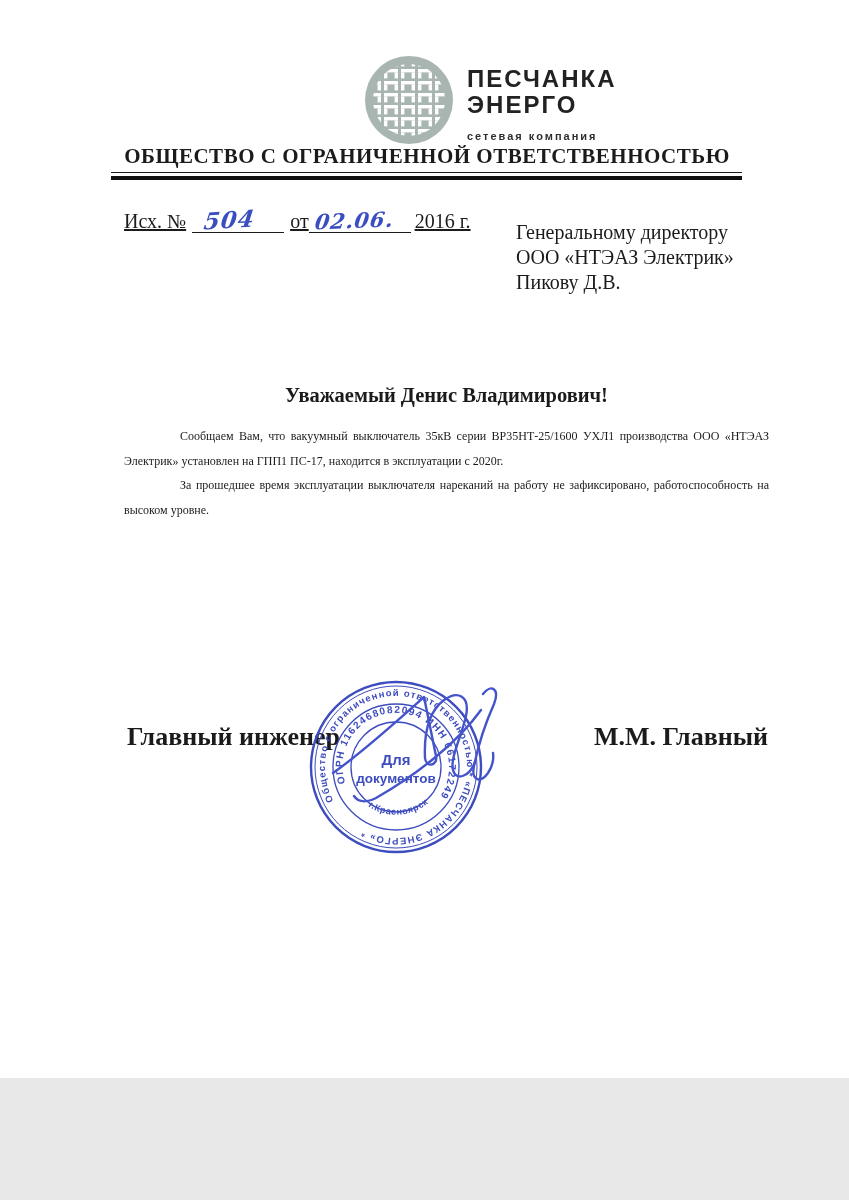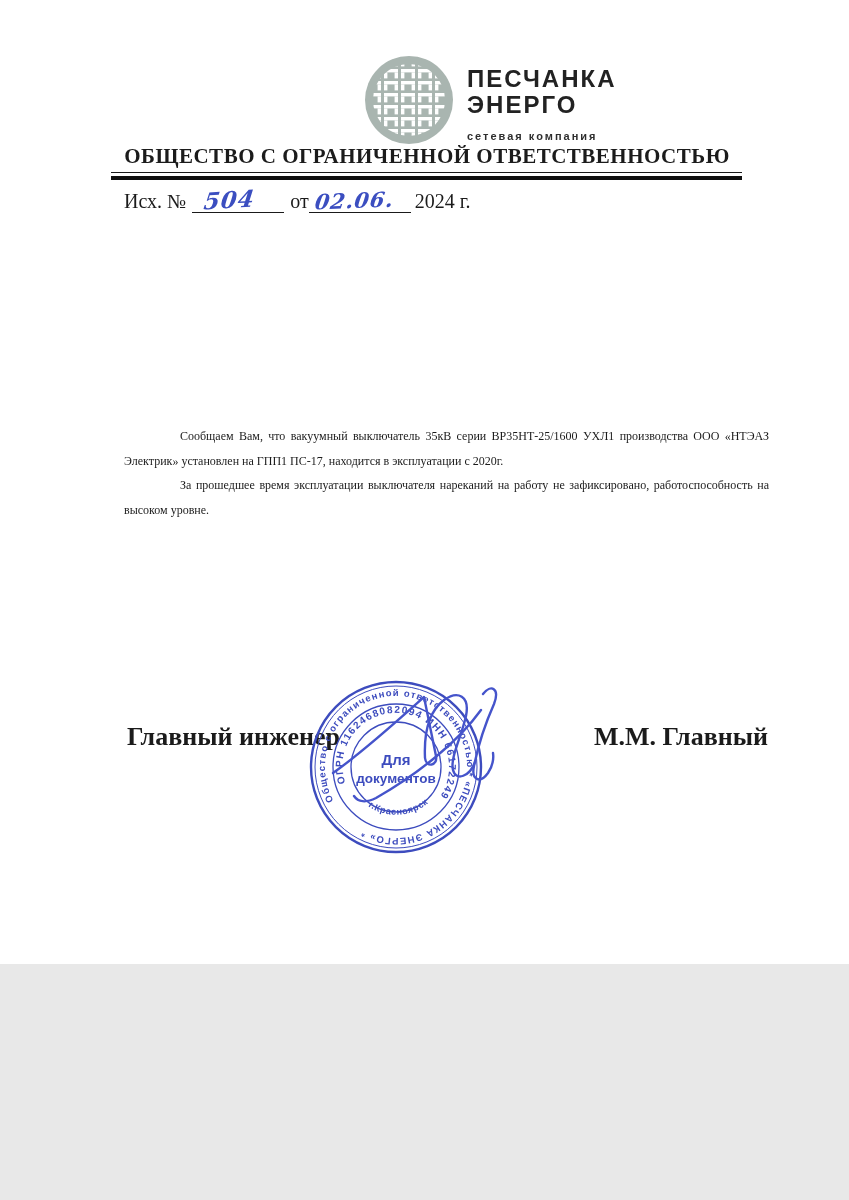--- a/index.html
+++ b/index.html
@@ -1,36 +1,36 @@
 <!DOCTYPE html>
 <html lang="ru"><head>
 <meta charset="utf-8">
 <style>
   html,body { margin:0; padding:0; background:#e8e8e8; }
   .page {
-    position:relative; width:849px; height:964px; margin:0 auto;
+    position:relative; width:849px; height:1078px; margin:0 auto;
     background:#ffffff; overflow:hidden;
     font-family:"Liberation Serif", serif; color:#1b1b1b;
   }
   
   .logo-svg { position:absolute; left:364px; top:55px; }
   .logo-text { position:absolute; left:467px; top:66px; font-family:"Liberation Sans", sans-serif; }
   .logo-line { font-size:24px; font-weight:bold; letter-spacing:2px; color:#222; line-height:26px; }
   .logo-tagline { margin-top:12px; font-size:11px; font-weight:bold; letter-spacing:2px; color:#2e2e2e; }
   .org-line {
     position:absolute; left:110px; top:144px; width:634px;
     text-align:center; font-size:21px; font-weight:bold; letter-spacing:0.5px;
     font-family:"Liberation Serif", serif;
   }
   .rule {
     position:absolute; left:111px; top:172px; width:631px; height:3px;
     border-top:1.5px solid #1a1a1a; border-bottom:4px solid #101010;
   }
   
-  .ref-line { position:absolute; left:124px; top:190px; font-size:20px; }
+  .ref-line { position:absolute; left:124px; top:210px; font-size:20px;text-decoration:underline; }
   .blank { position:relative; display:inline-block; border-bottom:1.4px solid #1a1a1a; height:20px; vertical-align:bottom; }
   .blank-num { width:92px; margin:0 6px; }
   .blank-date { width:102px; margin-right:4px; }
   .hw {
     position:absolute; left:12px; bottom:-1px; white-space:nowrap;
     font-family:"DejaVu Serif", serif; font-style:italic; font-weight:bold;
     color:#3b4ec0; font-size:23px; letter-spacing:1px;
     transform:rotate(-3deg) skewX(-10deg);
   }
   .hw-date { font-size:21px; left:6px; transform:rotate(-2deg) skewX(-10deg); }
@@ -78,24 +78,30 @@
   <div class="logo-text">
     <div class="logo-line">ПЕСЧАНКА</div>
     <div class="logo-line">ЭНЕРГО</div>
     <div class="logo-tagline">сетевая компания</div>
   </div>
 
   <div class="org-line">ОБЩЕСТВО С ОГРАНИЧЕННОЙ ОТВЕТСТВЕННОСТЬЮ</div>
   <div class="rule"></div>
 
   <div class="ref-line">
-    <span>Исх. №</span><span class="blank blank-num"><span class="hw">504</span></span><span>от</span><span class="blank blank-date"><span class="hw hw-date">02.06.</span></span><span>2024 г.</span>
+    <span>Исх. №</span><span class="blank blank-num"><span class="hw">504</span></span><span>от</span><span class="blank blank-date"><span class="hw hw-date">02.06.</span></span><span>2016 г.</span>
   </div>
 
+  <div class="addressee">
+    <div>Генеральному директору</div>
+    <div>ООО «НТЭАЗ Электрик»</div>
+    <div>Пикову Д.В.</div>
+  </div>
 
+  <div class="salutation">Уважаемый Денис Владимирович!</div>
 
   <div class="body-text">
     <p>Сообщаем Вам, что вакуумный выключатель 35кВ серии ВР35НТ-25/1600 УХЛ1 производства ООО «НТЭАЗ Электрик» установлен на ГПП1 ПС-17, находится в эксплуатации с 2020г.</p>
     <p>За прошедшее время эксплуатации выключателя нареканий на работу не зафиксировано, работоспособность на высоком уровне.</p>
   </div>
 
   <div class="sign-row">
     <span class="sign-title">Главный инженер</span>
     <span class="sign-name">М.М. Главный</span>
   </div>

